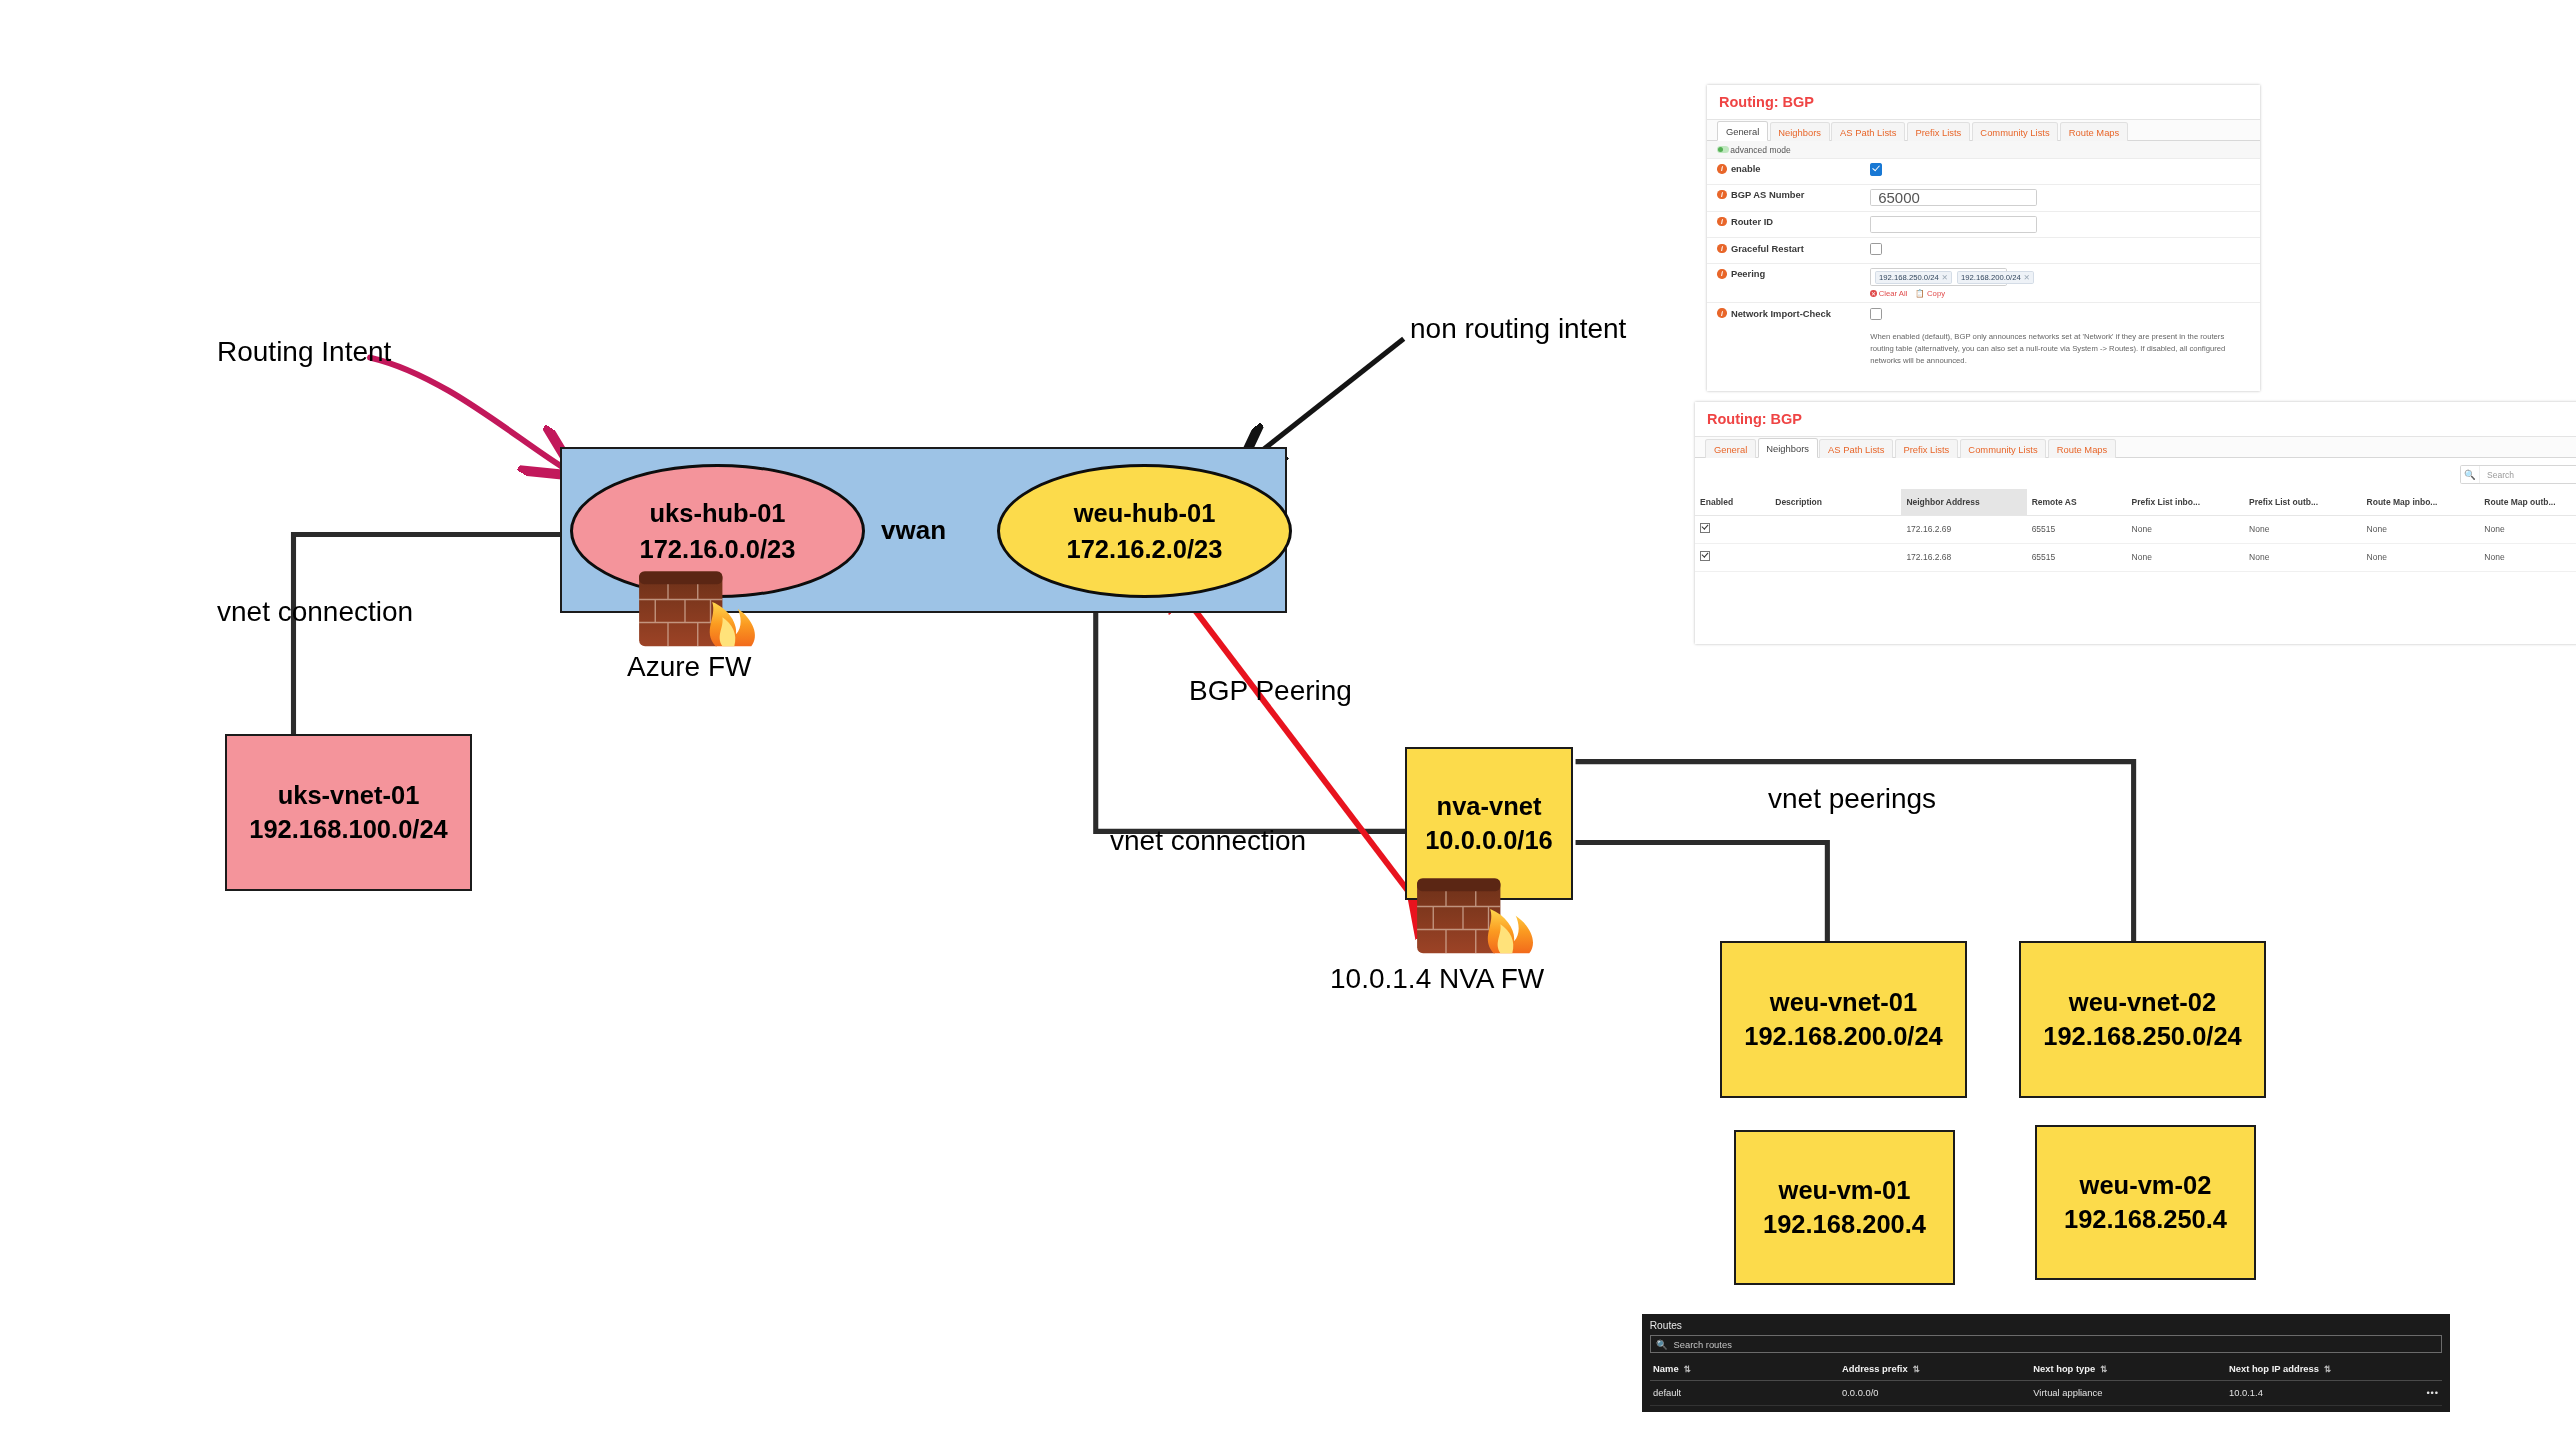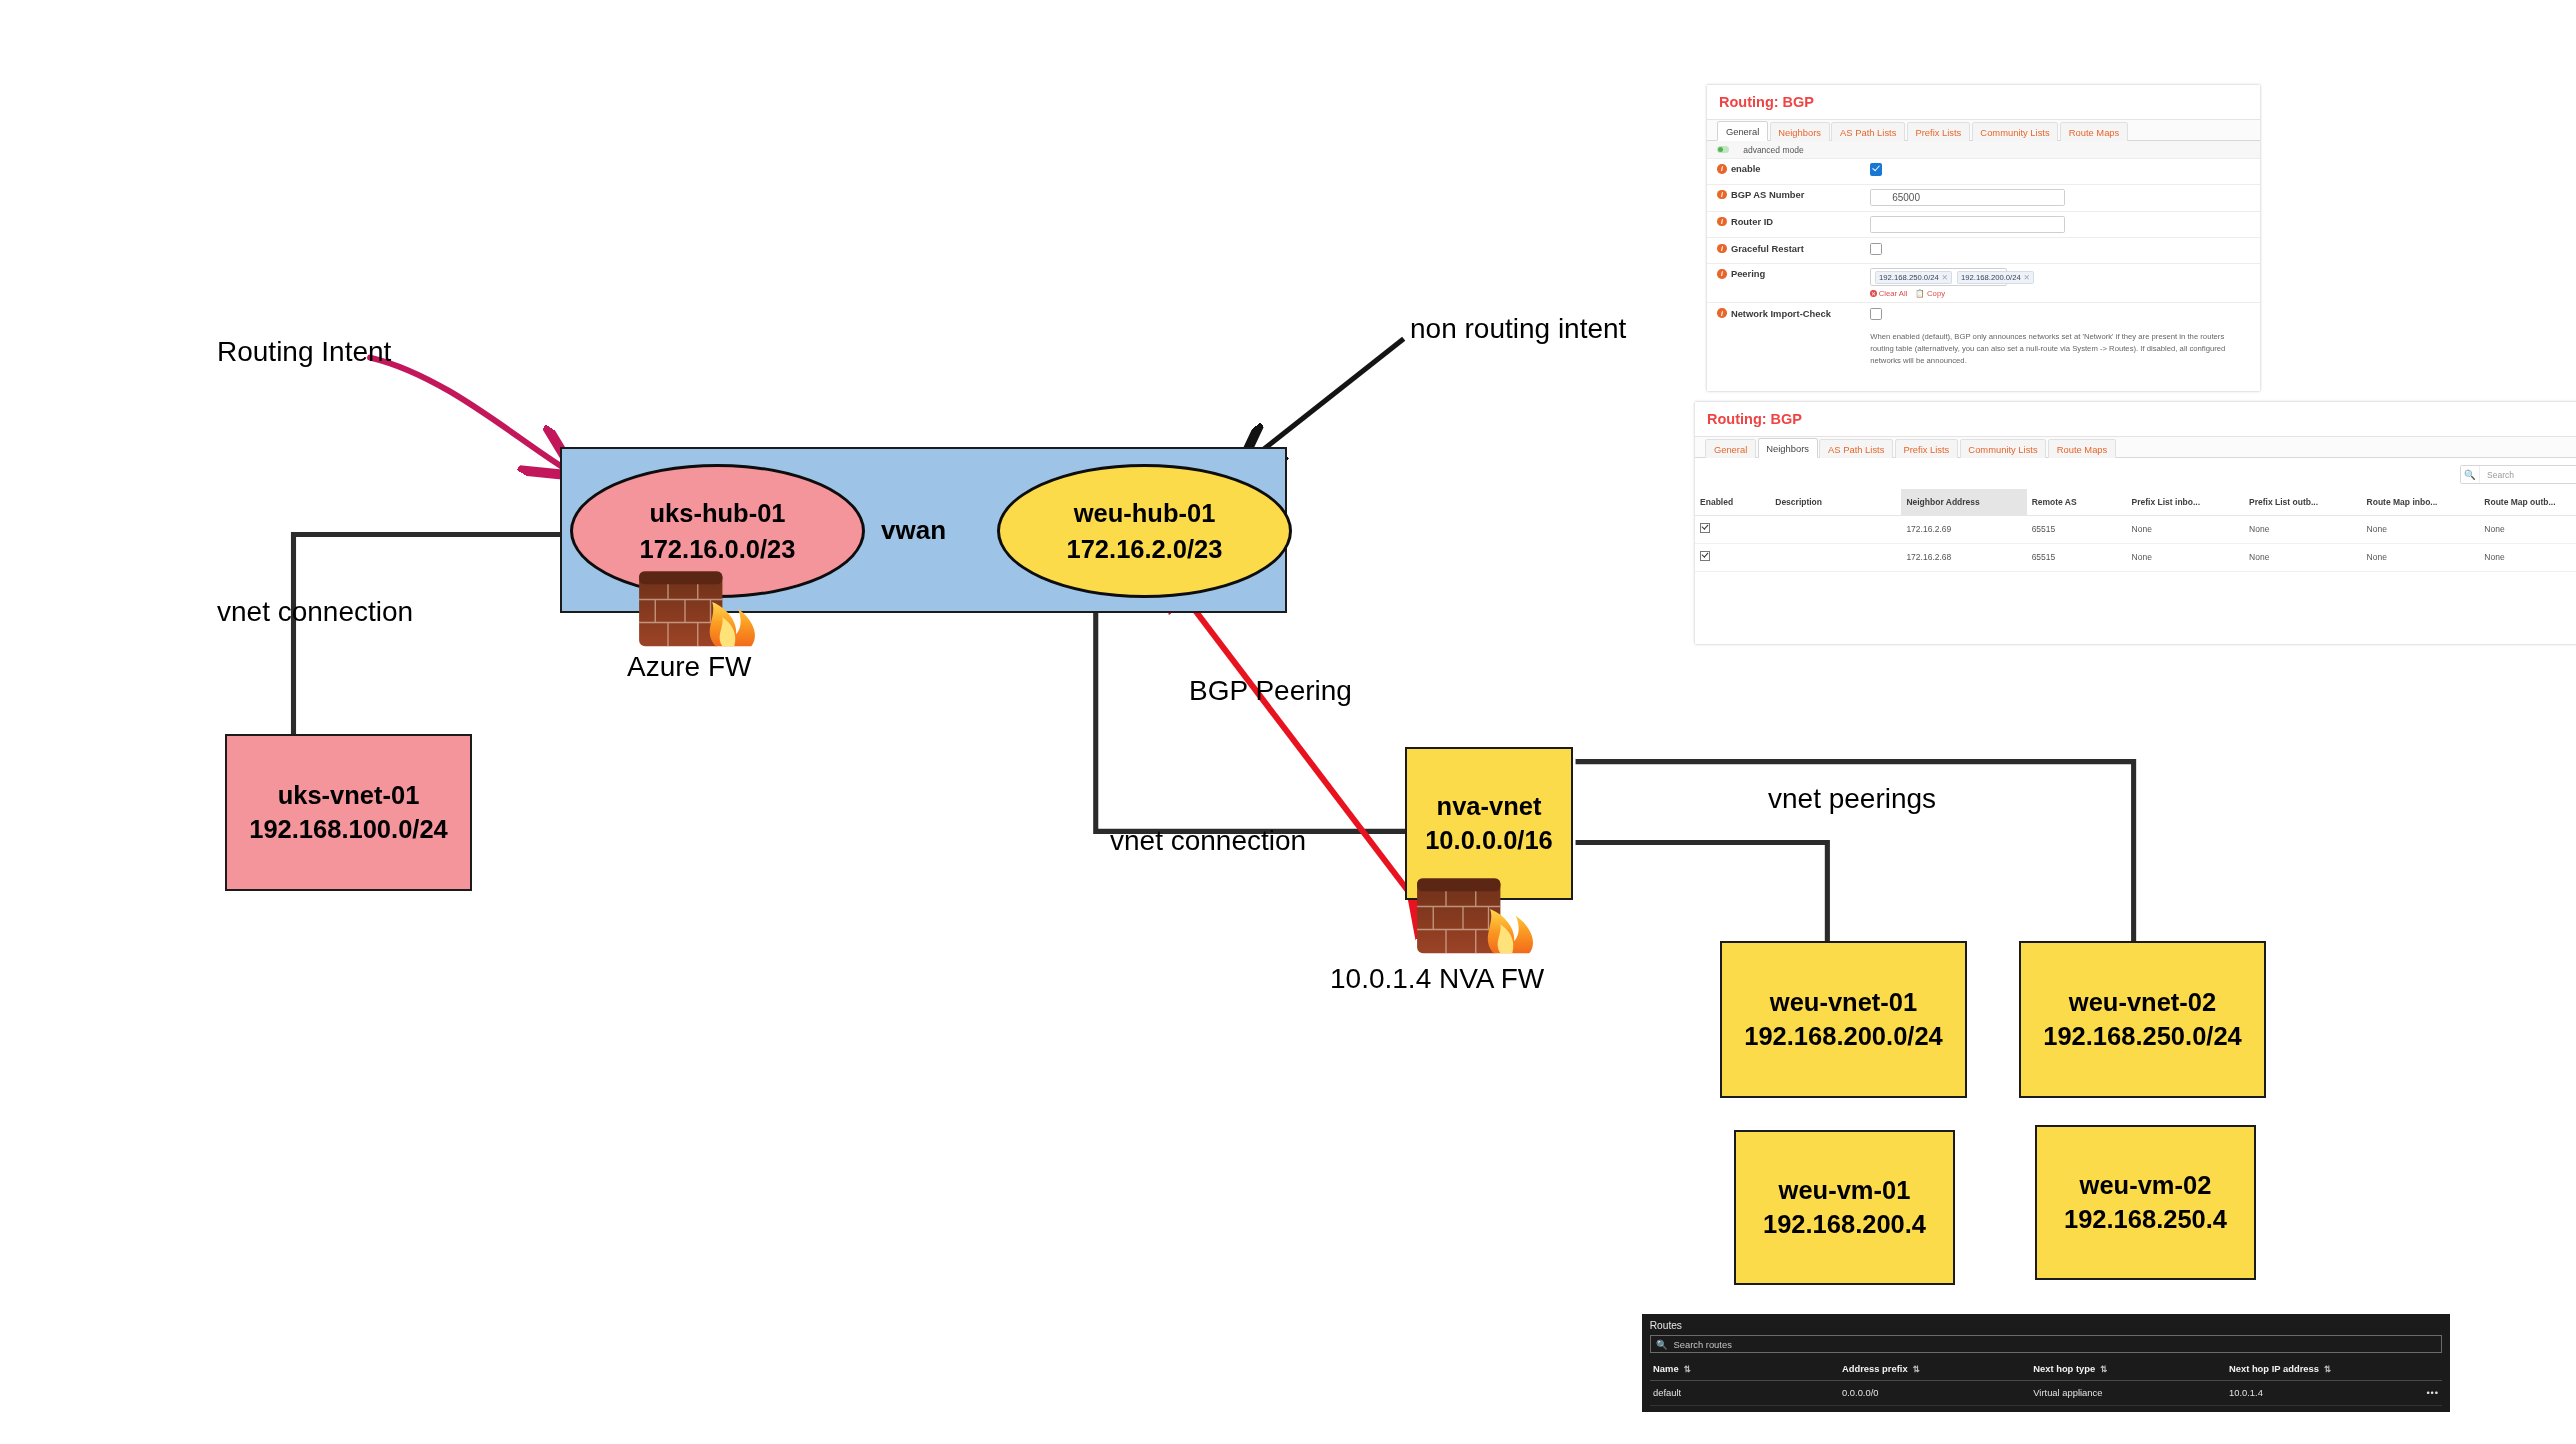--- a/index.html
+++ b/index.html
@@ -38,34 +38,34 @@
              font-family:"Liberation Sans",sans-serif;color:#2f2f2f;
              box-shadow:0 0 2.6px rgba(0,0,0,.28);overflow:hidden;}
   .bgp-title{font-size:14.5px;font-weight:bold;color:#ef4444;padding:9.4px 12px 8.5px 12px;
              border-bottom:0.9px solid #e4e4e4;}
   .tabs{display:flex;align-items:flex-end;gap:1.7px;padding:0 10.2px;
         border-bottom:0.9px solid #d8d8d8;background:#fbfbfb;height:20.4px;}
   .tab{font-size:9.4px;color:#e8662a;padding:3.4px 7.7px 3.4px 7.7px;border:0.9px solid #e0e0e0;
        border-bottom:none;background:#f5f5f5;border-radius:2.6px 2.6px 0 0;white-space:nowrap;
        position:relative;top:0.9px;}
   .tab.active{background:#ffffff;color:#444;border-color:#d4d4d4;border-bottom:0.9px solid #fff;}
-  .advmode{display:flex;align-items:center;gap:14px;font-size:8.5px;color:#555;
+  .advmode{display:flex;align-items:center;gap:1px;font-size:8.5px;color:#555;
            padding:3.4px 10.2px;background:#f7f7f7;border-bottom:0.9px solid #ececec;}
   .toggle{width:12px;height:6.8px;border-radius:4.3px;background:#bfe7bf;position:relative;}
   .toggle::after{content:"";position:absolute;left:0.9px;top:0.9px;width:5.1px;height:5.1px;
                  border-radius:50%;background:#54b054;}
   .frow{display:flex;align-items:flex-start;border-bottom:0.9px solid #ededed;
         padding:4.3px 10.2px;min-height:16px;font-size:9.4px;}
   .flabel{width:153px;flex:0 0 153px;display:flex;align-items:center;gap:4.3px;font-weight:bold;color:#3a3a3a;}
   .infoi{width:9.4px;height:9.4px;border-radius:50%;background:#e8662a;color:#fff;
          font-size:6.8px;font-weight:bold;display:inline-flex;align-items:center;
          justify-content:center;flex:0 0 9.4px;font-style:italic;}
   .fval{flex:1;display:flex;flex-direction:column;gap:2.6px;}
   .txtinput{border:0.9px solid #cfcfcf;background:#fff;height:15.3px;border-radius:1.7px;
-            font-size:10px;color:#555;display:flex;align-items:center;padding:0 21px;width:151px;}
+            font-size:15px;color:#555;display:flex;align-items:center;padding:0 7px;width:151px;}
   .cbox{width:10.2px;height:10.2px;border:0.9px solid #9a9a9a;border-radius:1.7px;background:#fff;}
   .cbox.checked{background:#1878d4;border-color:#1878d4;position:relative;}
   .cbox.checked::after{content:"";position:absolute;left:2.6px;top:0px;width:3.4px;height:6px;
        border:solid #fff;border-width:0 1.7px 1.7px 0;transform:rotate(42deg);}
   .tagbox{border:0.9px solid #cfcfcf;background:#fff;border-radius:1.7px;padding:1.7px 3.4px;
           display:flex;gap:4.3px;align-items:center;width:128px;}
   .tag{background:#eef2f7;border:0.9px solid #d4dce6;border-radius:1.7px;font-size:7.7px;
        padding:0.9px 3.4px;color:#33475e;display:flex;gap:2.6px;align-items:center;white-space:nowrap;}
   .tag .x{color:#9aa7b4;font-size:7.7px;}
   .clearrow{display:flex;gap:8.5px;font-size:7.7px;color:#e04a4a;align-items:center;}

